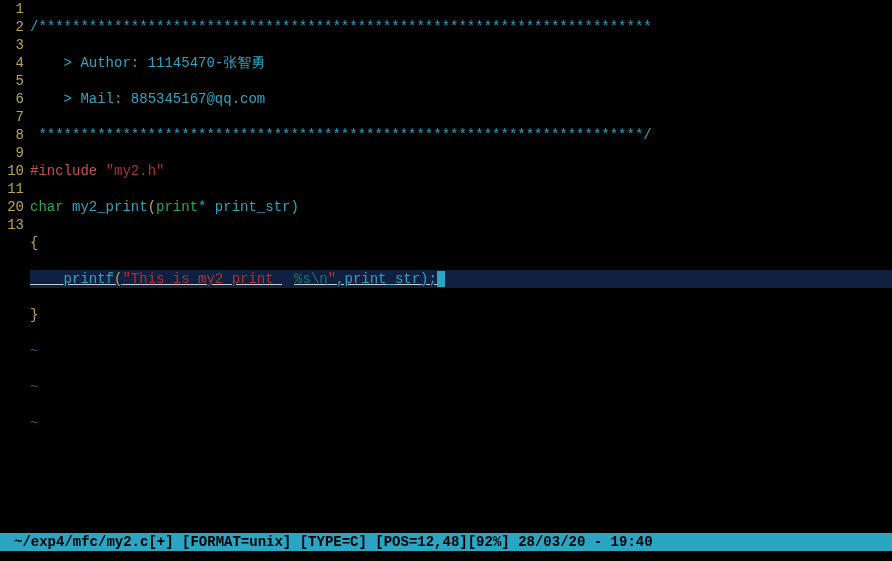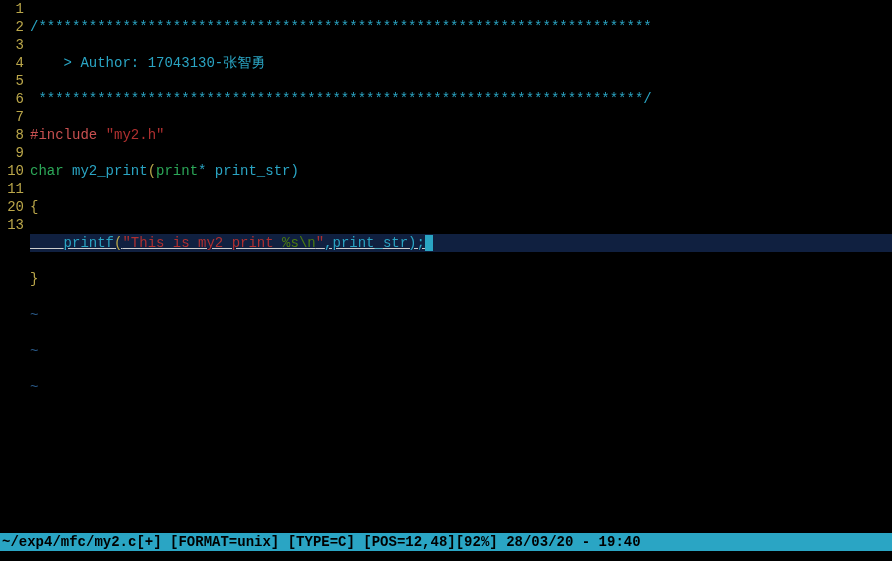--- a/index.html
+++ b/index.html
@@ -38,38 +38,38 @@
   .line { height: 18px; }
   .c-comment { color: #2aa5c4; }
   .c-preproc { color: #c85050; }
   .c-string  { color: #b03030; }
   .c-type    { color: #2ca858; }
   .c-func    { color: #2aa5c4; }
   .c-ident   { color: #2aa5c4; }
   .c-brace   { color: #bba74a; }
   .c-paren   { color: #bba74a; }
   .c-plain   { color: #ccc; }
-  .c-esc     { color: #4d7c0f; }
+  .c-esc     { color: #0f766e; margin-left: 12px; }
   .tilde { color: #2a5a8a; }
   .cursor-block {
     display: inline-block;
     width: 8px;
     height: 16px;
     background: #2aa5c4;
     vertical-align: text-bottom;
   }
   .statusbar {
     position: absolute;
     bottom: 10px;
     left: 0;
     width: 100%;
     background: #2aa5c4;
     color: #000;
     font-weight: bold;
-    padding: 0 2px;
+    padding: 0 14px;
     height: 18px;
     line-height: 18px;
     white-space: pre;
   }
   .line12-wrap {
     position: relative;
     height: 18px;
   }
   .line12-bg {
     position: absolute;
@@ -100,21 +100,22 @@
       <div class="line">7</div>
       <div class="line">8</div>
       <div class="line">9</div>
       <div class="line">10</div>
       <div class="line">11</div>
       <div class="line">20</div>
       <div class="line">13</div>
     </div>
     <div class="code">
 <div class="line"><span class="c-comment">/*************************************************************************</span></div>
-<div class="line"><span class="c-comment">    &gt; Author: </span><span class="c-comment">17043130-张智勇</span></div>
+<div class="line"><span class="c-comment">    &gt; Author: </span><span class="c-comment">11145470-张智勇</span></div>
+<div class="line"><span class="c-comment">    &gt; Mail: </span><span class="c-comment">885345167@qq.com</span></div>
 <div class="line"><span class="c-comment"> ************************************************************************/</span></div>
 <div class="line"><span class="c-preproc">#include </span><span class="c-string">"my2.h"</span></div>
 <div class="line"><span class="c-type">char </span><span class="c-func">my2_print</span><span class="c-paren">(</span><span class="c-type">print</span><span class="c-ident">* print_str)</span></div>
 <div class="line"><span class="c-brace">{</span></div>
 <div class="line12-wrap"><div class="line12-bg"></div><span class="line12-txt"><span class="c-plain">    </span><span class="c-func">printf</span><span class="c-paren">(</span><span class="c-string">"This is my2 print </span><span class="c-esc">%s\n</span><span class="c-string">"</span><span class="c-ident">,print_str);</span><span class="cursor-block"></span></span></div>
 <div class="line"><span class="c-brace">}</span></div>
 <div class="line tilde">~</div>
 <div class="line tilde">~</div>
 <div class="line tilde">~</div>
 

